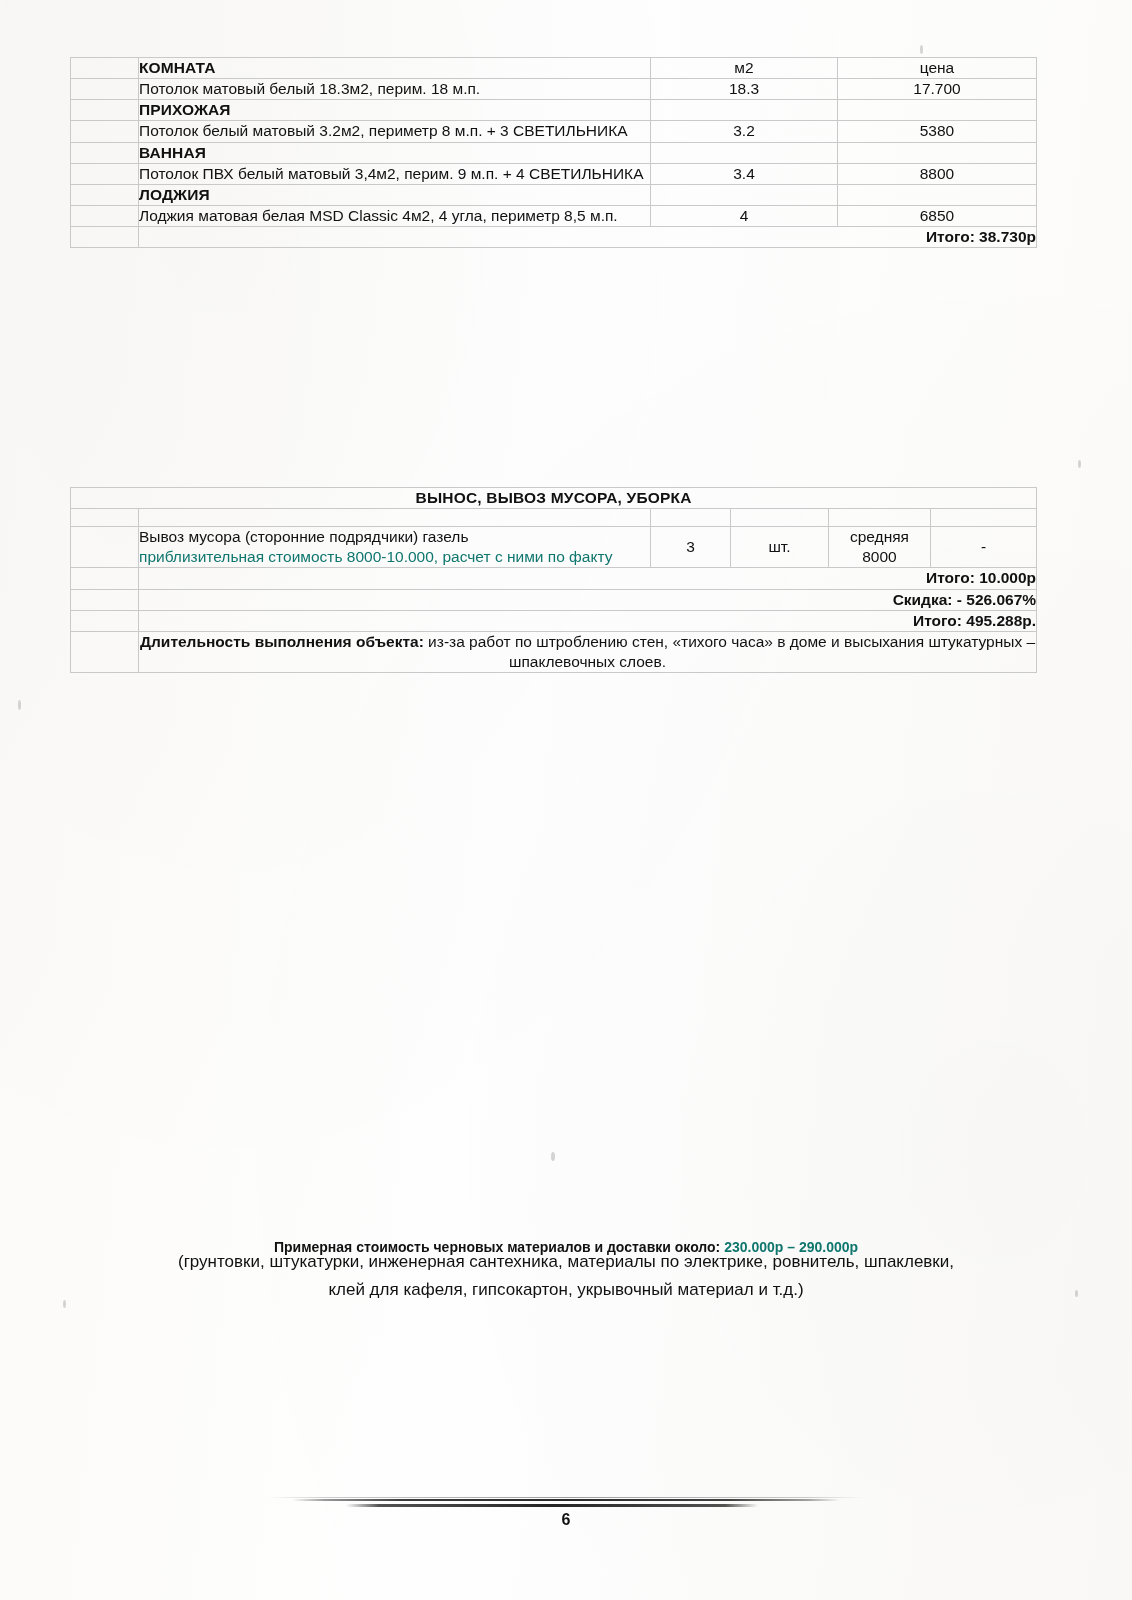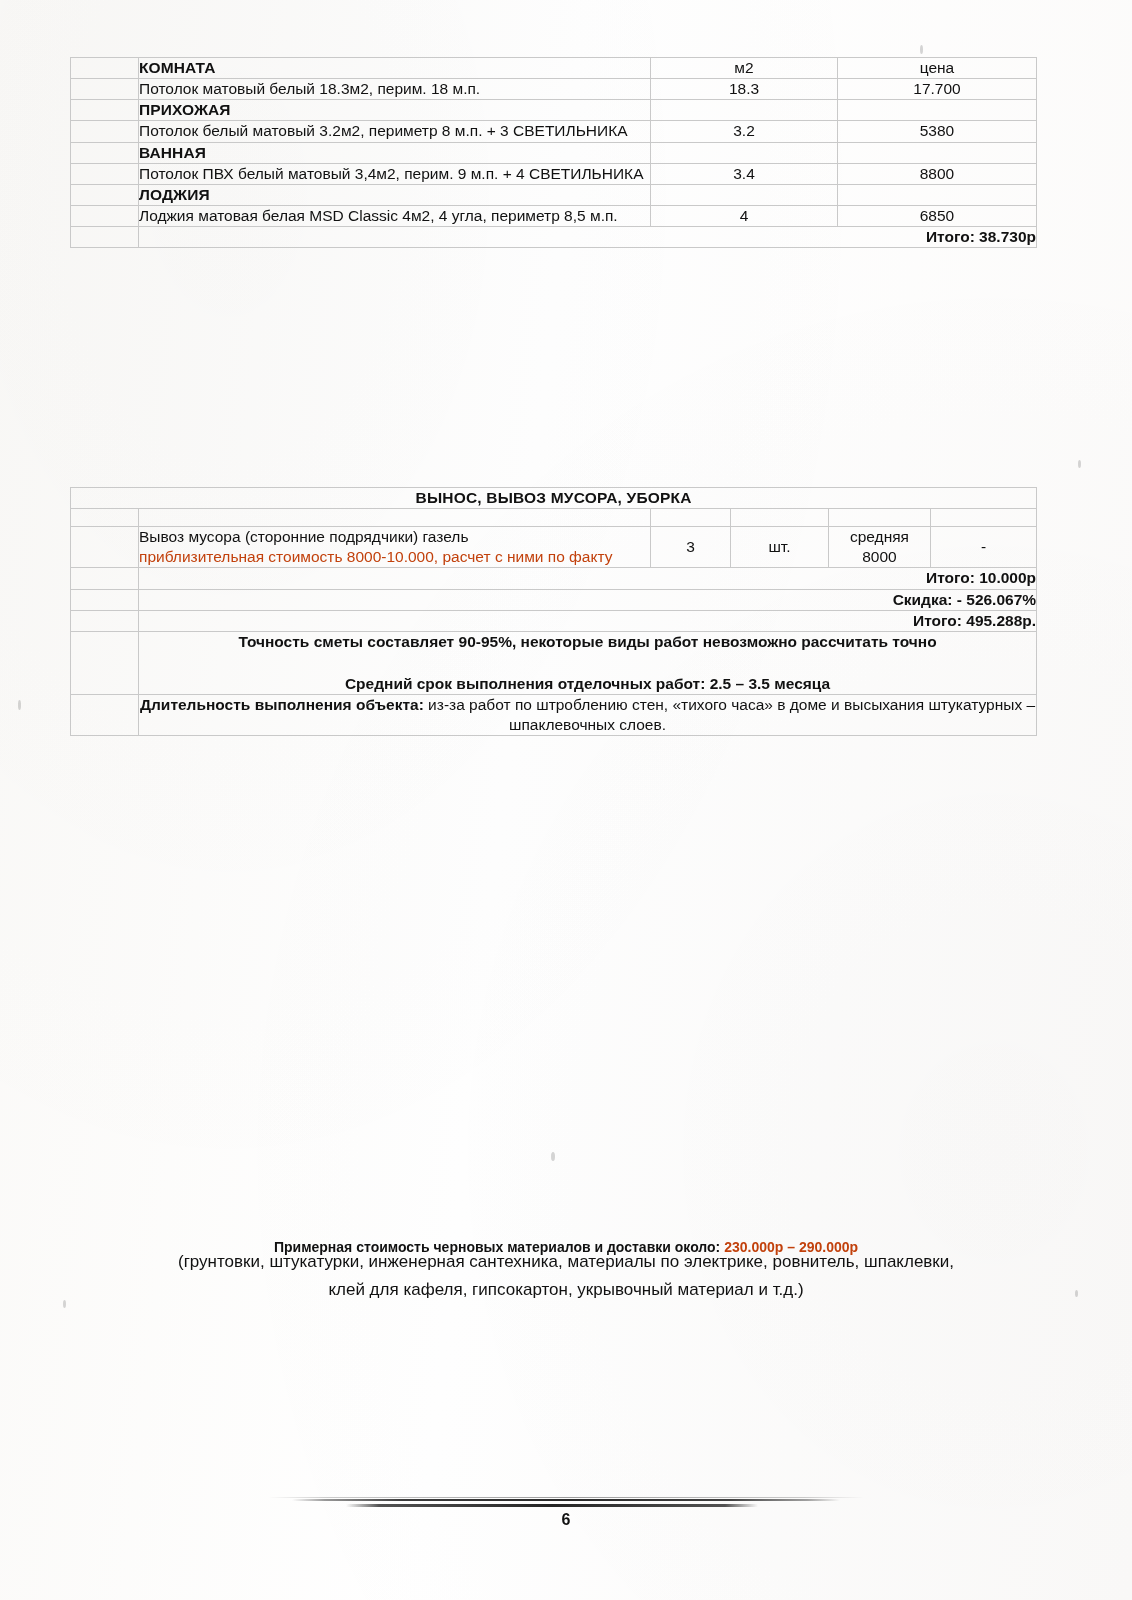--- a/index.html
+++ b/index.html
@@ -79,21 +79,21 @@
     font-size: 15.5px;
     letter-spacing: 0.1px;
   }
   .blankrow td { height: 17px; }
   .totalrow {
     text-align: right;
     font-weight: bold;
     font-size: 16px;
     padding: 6px 10px 7px 0;
   }
-  .red { color: #c2410c; }
+  .red { color: #0f766e; }
 
   
   .grand {
     text-align: right;
     font-weight: bold;
     padding: 14px 14px 16px 0;
   }
   .grand-1 { font-size: 23px; }
   .grand-2 { font-size: 24px; }
   .grand-3 { font-size: 29px; }
@@ -305,28 +305,20 @@
         <td colspan="5" class="grand grand-2 red">Скидка:  - 526.067%</td>
       </tr>
       <tr>
         <td></td>
         <td colspan="5" class="grand grand-3">Итого:  495.288р.</td>
       </tr>
 
       <tr>
         <td></td>
         <td colspan="5" class="note-cell">
-          <span>Точность сметы составляет 90-95%, некоторые виды работ невозможно рассчитать точно</span>
-          <span class="spacer"></span>
-          <span>Средний срок выполнения отделочных работ:  2.5 – 3.5 месяца</span>
-        </td>
-      </tr>
-      <tr>
-        <td></td>
-        <td colspan="5" class="note-cell">
           <span>Длительность выполнения объекта:</span><span class="note-lite"> из-за работ по штроблению стен, «тихого часа» в доме и высыхания штукатурных – шпаклевочных слоев.</span>
         </td>
       </tr>
     </tbody>
   </table>
 
   <div class="freeblock fb-head" style="top:1196px;">
     <span>Примерная стоимость черновых материалов и доставки около:</span>
     <span class="red">230.000р – 290.000р</span>
   </div>

